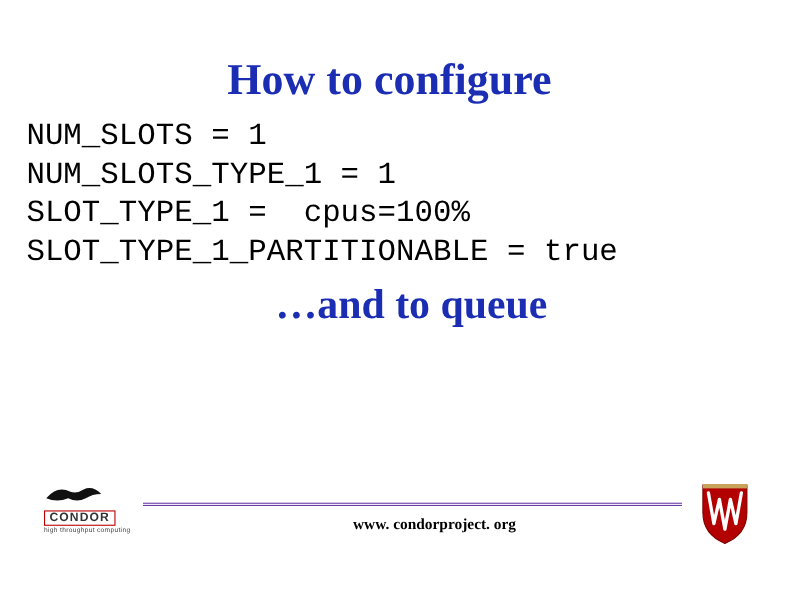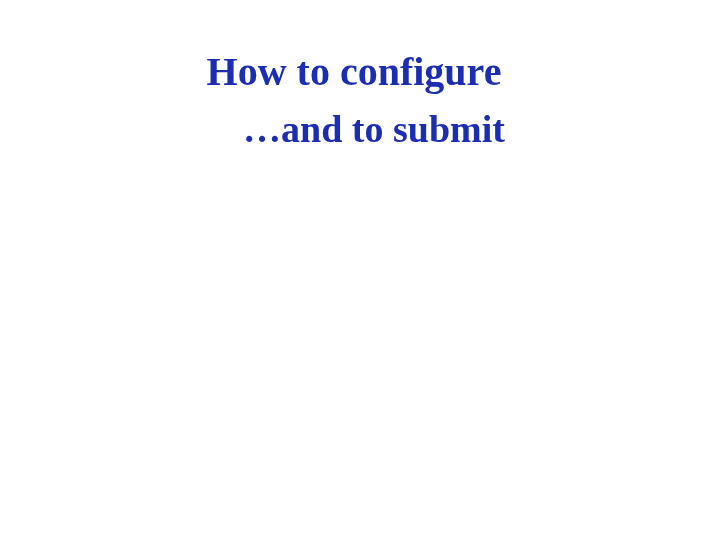--- a/index.html
+++ b/index.html
@@ -99,16 +99,43 @@
     bottom: 14px;
     width: 50px;
     height: 60px;
   }
 </style>
 </head>
 <body>
 
 <div class="slide">
   <div class="title">How to configure</div>
+  <div class="code">NUM_SLOTS = 1
+NUM_SLOTS_TYPE_1 = 1
+SLOT_TYPE_1 =  cpus=100%
+SLOT_TYPE_1_PARTITIONABLE = true</div>
 
-  <div class="title2">…and to submit</div>
+  <div class="title2">…and to queue</div>
 
+  <div class="footer">
+    <div class="condor-logo">
+      <div class="bird">
+        <svg viewBox="0 0 54 22" width="54" height="22">
+          <path d="M2 14 Q12 2 24 8 Q30 10 36 6 Q44 2 52 10 Q44 10 38 14 Q30 18 22 14 Q12 18 2 14 Z" fill="#111"></path>
+        </svg>
+      </div>
+      <div class="condor-text">CONDOR</div>
+      <div class="ht-tag">high throughput computing</div>
+    </div>
+
+    <div class="separator"></div>
+
+    <div class="url">www. condorproject. org</div>
+
+    <div class="uw-crest">
+      <svg viewBox="0 0 50 60" width="50" height="60">
+        <path d="M5 5 H45 V30 Q45 50 25 58 Q5 50 5 30 Z" fill="#b30000" stroke="#7a0000" stroke-width="1"></path>
+        <path d="M10 12 L15 40 L20 18 L25 45 L30 18 L35 40 L40 12" fill="none" stroke="#fff" stroke-width="3" stroke-linejoin="round" stroke-linecap="round"></path>
+        <rect x="5" y="4" width="40" height="4" fill="#caa35a"></rect>
+      </svg>
+    </div>
+  </div>
 </div>
 
 </body></html>

